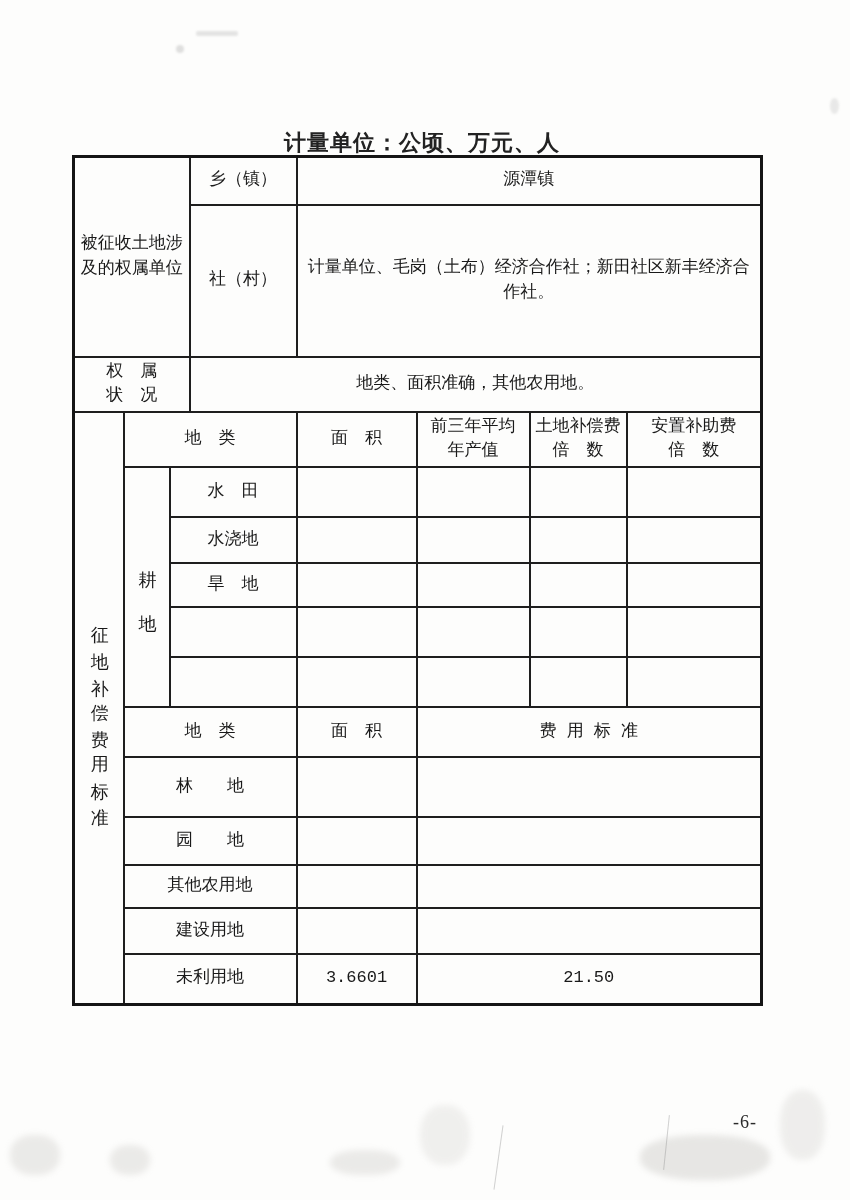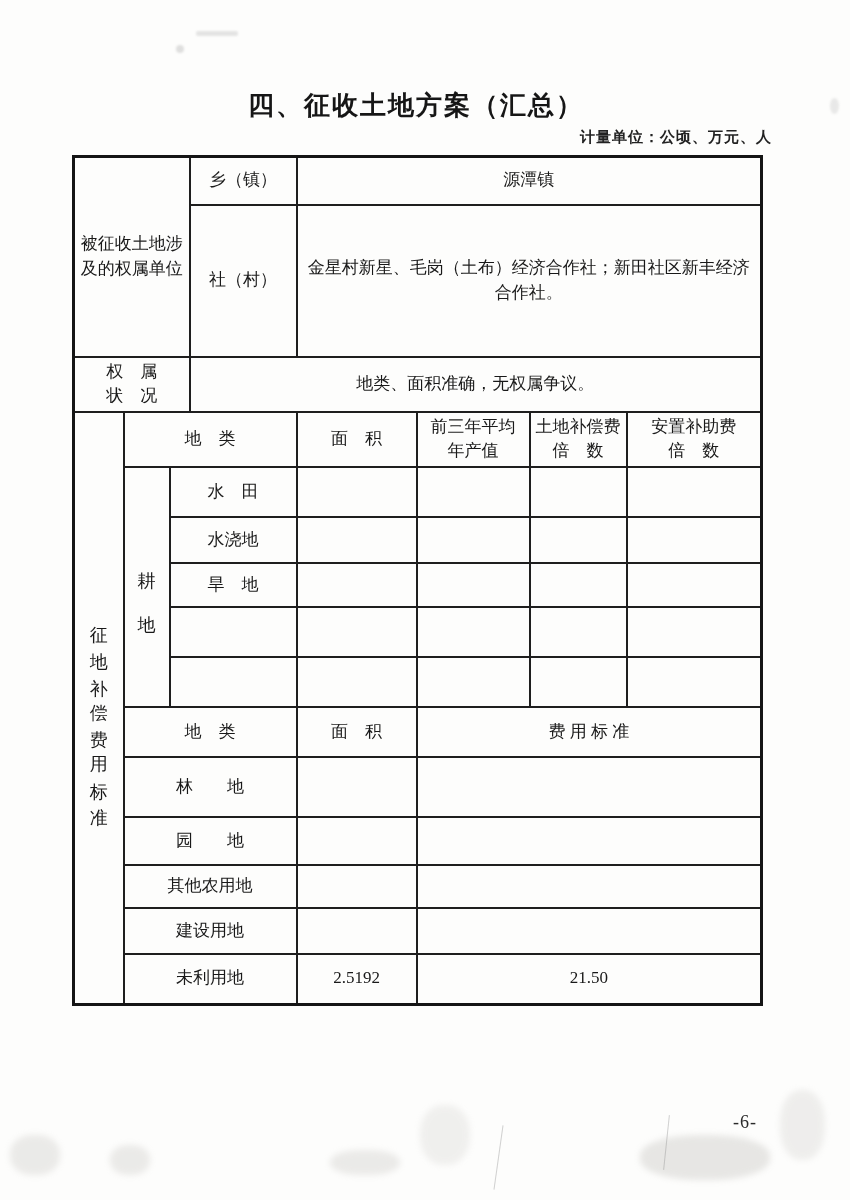--- a/index.html
+++ b/index.html
@@ -19,22 +19,22 @@
     text-align: center;
     font-family: "Liberation Sans", "DejaVu Sans", sans-serif;
     font-weight: bold;
     font-size: 26px;
     letter-spacing: 2px;
     color: #161616;
   }
   .unit-note {
     position: absolute;
     left: 72px; width: 700px; top: 128px;
-    text-align: right;
-    font-size: 15px;
+    text-align: center;
+    font-size: 22px;
     font-weight: bold;
     letter-spacing: 1px;
     color: #222;
   }
 
   table.main {
     position: absolute;
     left: 72px; top: 155px;
     width: 688px;
     border-collapse: collapse;
@@ -42,20 +42,21 @@
     font-size: 17px;
     color: #191919;
   }
   table.main td {
     border: 2px solid #1e1e1e;
     padding: 2px 4px;
     vertical-align: middle;
     text-align: center;
     white-space: pre-line;
     line-height: 1.45;
+    font-family: Liberation Mono, monospace;
   }
   table.main { border: 3px solid #151515; }
 
   td.left-val { text-align: left; padding-left: 10px; padding-right: 10px; }
   td.v-cell { padding: 0; }
   .v-text {
     display: inline-block;
     writing-mode: vertical-rl;
     text-orientation: upright;
     letter-spacing: 26px;
@@ -74,21 +75,20 @@
   
   .speck { position: absolute; background: #9a9a9a; opacity: .35; border-radius: 50%; filter: blur(1px); }
   .smudge { position: absolute; background: #b5b3ae; opacity: .25; border-radius: 45%; filter: blur(3px); }
   .scratch { position: absolute; background: #8f8f8f; opacity: .4; width: 1px; }
 </style>
 </head>
 <body>
 
 <div class="page">
 
-  <div class="doc-title">四、征收土地方案（汇总）</div>
   <div class="unit-note">计量单位：公顷、万元、人</div>
 
   <table class="main">
     <colgroup>
       <col style="width:50px">
         <col style="width:46px">
         <col style="width:20px">
         <col style="width:107px">
       <col style="width:120px">
         <col style="width:113px">
@@ -98,26 +98,26 @@
     <tbody>
 
       <tr style="height:48px">
         <td colspan="3" rowspan="2" class="left-val">被征收土地涉
 及的权属单位</td>
         <td>乡（镇）</td>
         <td colspan="4" class="left-val">源潭镇</td>
       </tr>
       <tr style="height:152px">
         <td>社（村）</td>
-        <td colspan="4" class="left-val">金星村新星、毛岗（土布）经济合作社；新田社区新丰经济合作社。</td>
+        <td colspan="4" class="left-val">计量单位、毛岗（土布）经济合作社；新田社区新丰经济合作社。</td>
       </tr>
       <tr style="height:48px">
         <td colspan="3">权　属
 状　况</td>
-        <td colspan="5" class="left-val">地类、面积准确，无权属争议。</td>
+        <td colspan="5" class="left-val">地类、面积准确，其他农用地。</td>
       </tr>
 
       <tr style="height:50px">
         <td rowspan="12" class="v-cell">
           <span class="v-text">征地补偿费用标准</span>
         </td>
         <td colspan="3">地　类</td>
         <td>面　积</td>
         <td>前三年平均
 年产值</td>
@@ -187,21 +187,21 @@
         <td></td>
         <td colspan="3"></td>
       </tr>
       <tr style="height:46px">
         <td colspan="3">建设用地</td>
         <td></td>
         <td colspan="3"></td>
       </tr>
       <tr style="height:50px">
         <td colspan="3">未利用地</td>
-        <td>2.5192</td>
+        <td>3.6601</td>
         <td colspan="3">21.50</td>
       </tr>
     </tbody>
   </table>
 
   <div class="page-number">-6-</div>
 
   <div class="speck" style="left:196px; top:31px; width:42px; height:5px; border-radius:2px; opacity:.25"></div>
   <div class="speck" style="left:176px; top:45px; width:8px; height:8px; opacity:.3"></div>
   <div class="speck" style="left:830px; top:98px; width:9px; height:16px; opacity:.2"></div>

